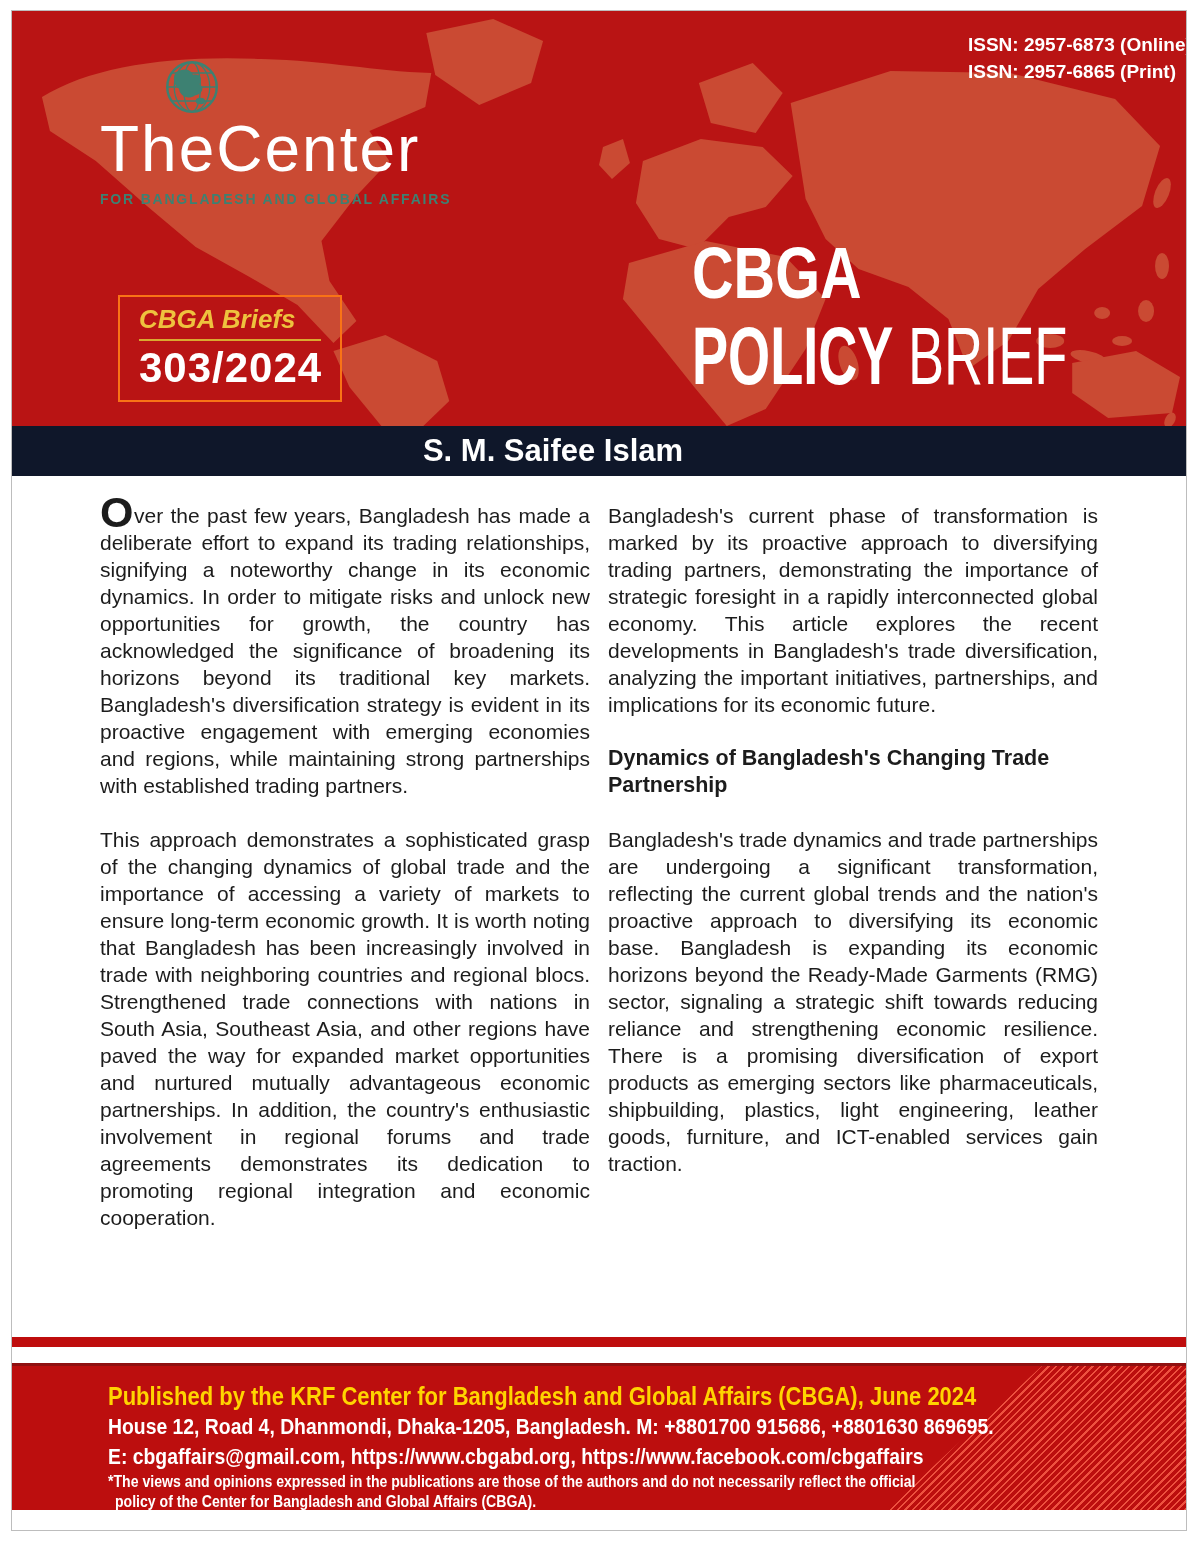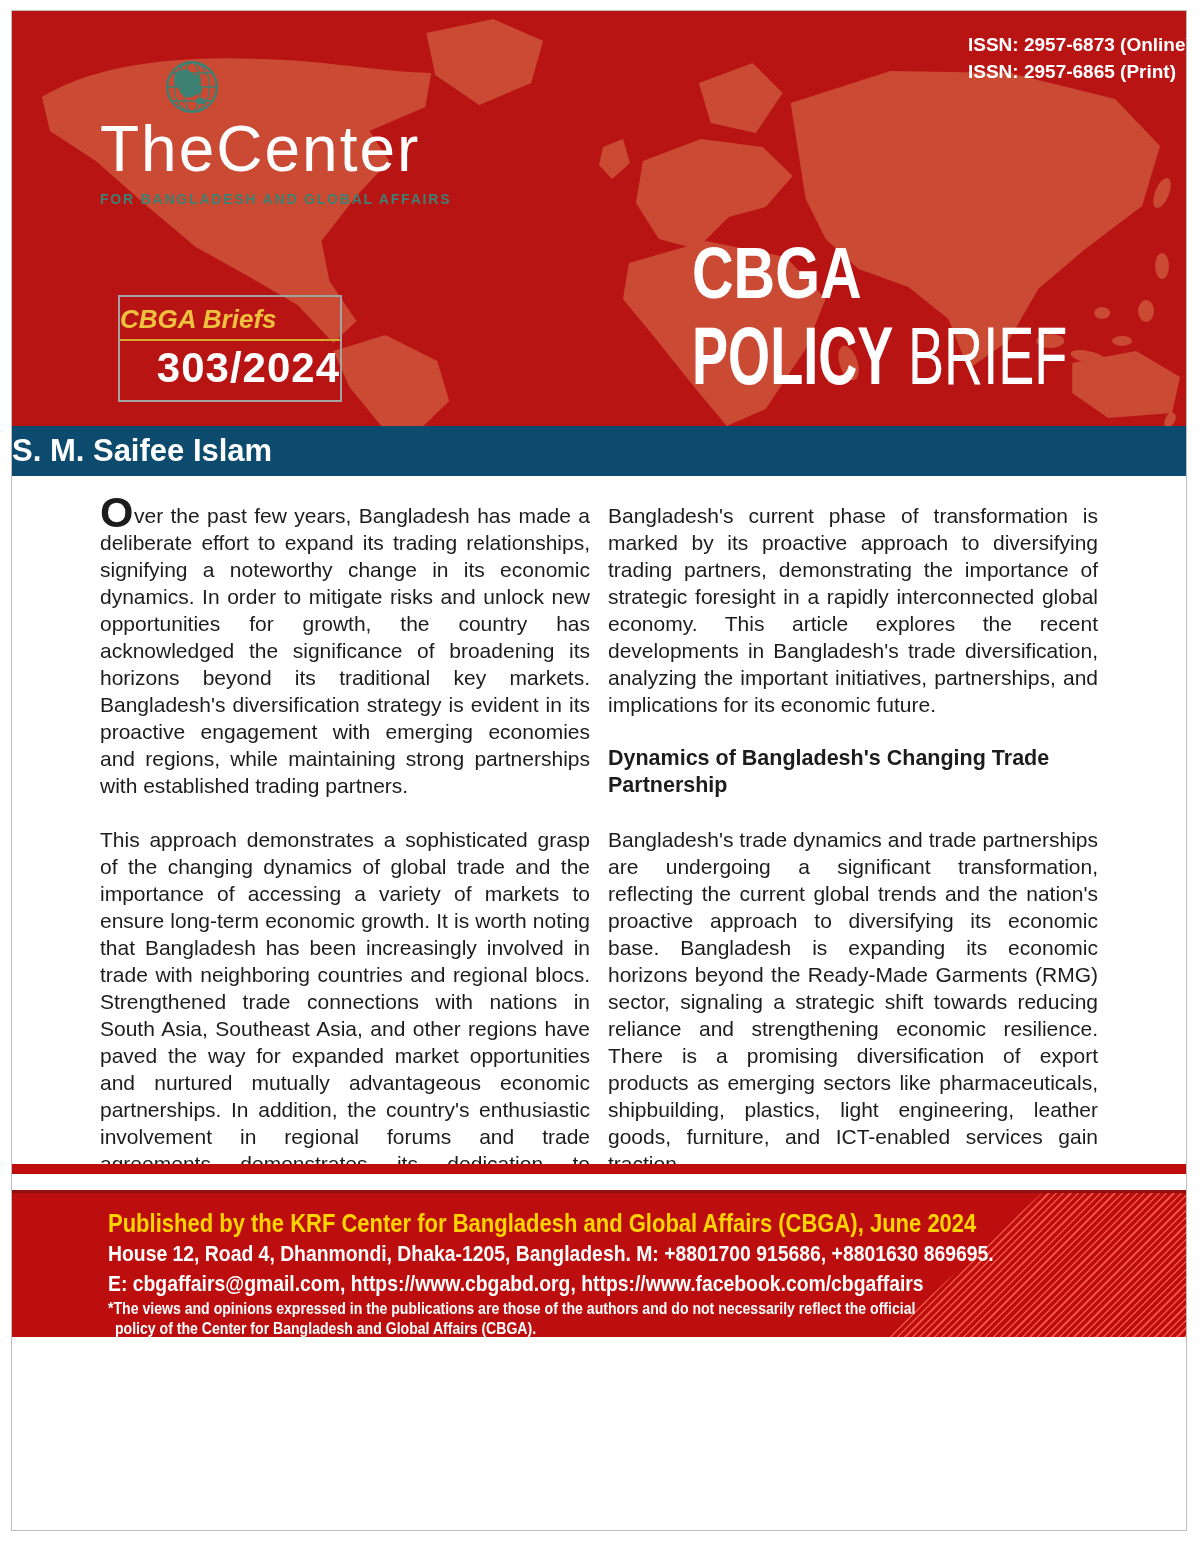--- a/index.html
+++ b/index.html
@@ -13,21 +13,21 @@
   .worldmap{position:absolute;left:0;top:0;width:100%;height:100%;}
   .issn{position:absolute;left:956px;top:20px;color:#fff;font-weight:700;
         font-size:19px;line-height:27px;white-space:nowrap;}
   .logo{position:absolute;left:88px;top:46px;}
   .globe{position:absolute;left:64px;top:2px;width:56px;height:56px;}
   .wordmark{margin-top:60px;color:#fff;font-size:64px;font-weight:400;
             letter-spacing:2px;line-height:1;}
   .tagline{margin-top:10px;color:#3d8172;font-size:14px;font-weight:700;
            letter-spacing:1.8px;white-space:nowrap;}
   .briefs{position:absolute;left:106px;top:284px;width:224px;box-sizing:border-box;
-          border:2px solid #a3a3a3;padding:9px 0 10px;}
+          border:2px solid #f97316;padding:9px 19px 10px;}
   .briefs-label{color:#eec23e;font-size:26px;font-weight:700;font-style:italic;line-height:1.05;}
   .briefs-rule{border:none;border-top:2.5px solid #d9aa30;margin:6px 0 5px;}
   .briefs-number{color:#fff;font-size:42px;font-weight:700;letter-spacing:1px;line-height:1.05;text-align:right;}
   .brand{position:absolute;left:680px;top:226px;color:#fff;}
   .brand-line1{display:inline-block;font-size:72px;font-weight:700;line-height:1;
                transform:scaleX(.8);transform-origin:left;}
   .brand-line2{margin-top:6px;white-space:nowrap;}
   .brand-line2 .scale{display:inline-block;font-size:82px;line-height:1;
                transform:scaleX(.66);transform-origin:left;}
   .brand-policy{font-weight:700;}
@@ -35,25 +35,25 @@
 
   
   .title-band{height:113px;background:#fff;text-align:center;padding-top:11px;box-sizing:border-box;}
   .title-band h1{margin:0;color:#b2121b;font-size:44px;line-height:1.1;font-weight:700;}
   .title-band h1 span{display:inline-block;transform:scaleX(.84);transform-origin:center;white-space:nowrap;}
   .title-band h2{margin:2px 0 0;color:#b2121b;font-size:40px;line-height:1.1;
                  font-weight:700;font-style:italic;}
   .title-band h2 span{display:inline-block;transform:scaleX(.95);transform-origin:center;white-space:nowrap;}
 
   
-  .author-band{height:50px;background:#0c4a6e;text-align:left;padding-right:92px;
+  .author-band{height:50px;background:#0f172a;text-align:center;padding-right:92px;
                box-sizing:border-box;color:#fff;font-size:31px;font-weight:700;line-height:50px;}
 
   
-  .bodytext{display:flex;gap:18px;padding:26px 88px 0;box-sizing:border-box;height:688px;
+  .bodytext{display:flex;gap:18px;padding:26px 88px 0;box-sizing:border-box;height:861px;
             color:#1c1c1c;font-size:21px;line-height:27px;text-align:justify;overflow:hidden;}
   .col{flex:1;min-width:0;}
   .bodytext p{margin:0 0 27px;}
   .dropcap{font-size:43px;font-weight:700;line-height:1px;vertical-align:-4px;letter-spacing:.5px;}
   .col h3{margin:0 0 27px;font-size:21.5px;line-height:27px;font-weight:700;text-align:left;}
 
   
   .sep-band{height:10px;background:#bf0d0d;}
   .sep-gap{height:16px;background:#fff;}
   .pfooter{position:relative;height:147px;background:#bc0e0e;border-top:3px solid #8f1010;

